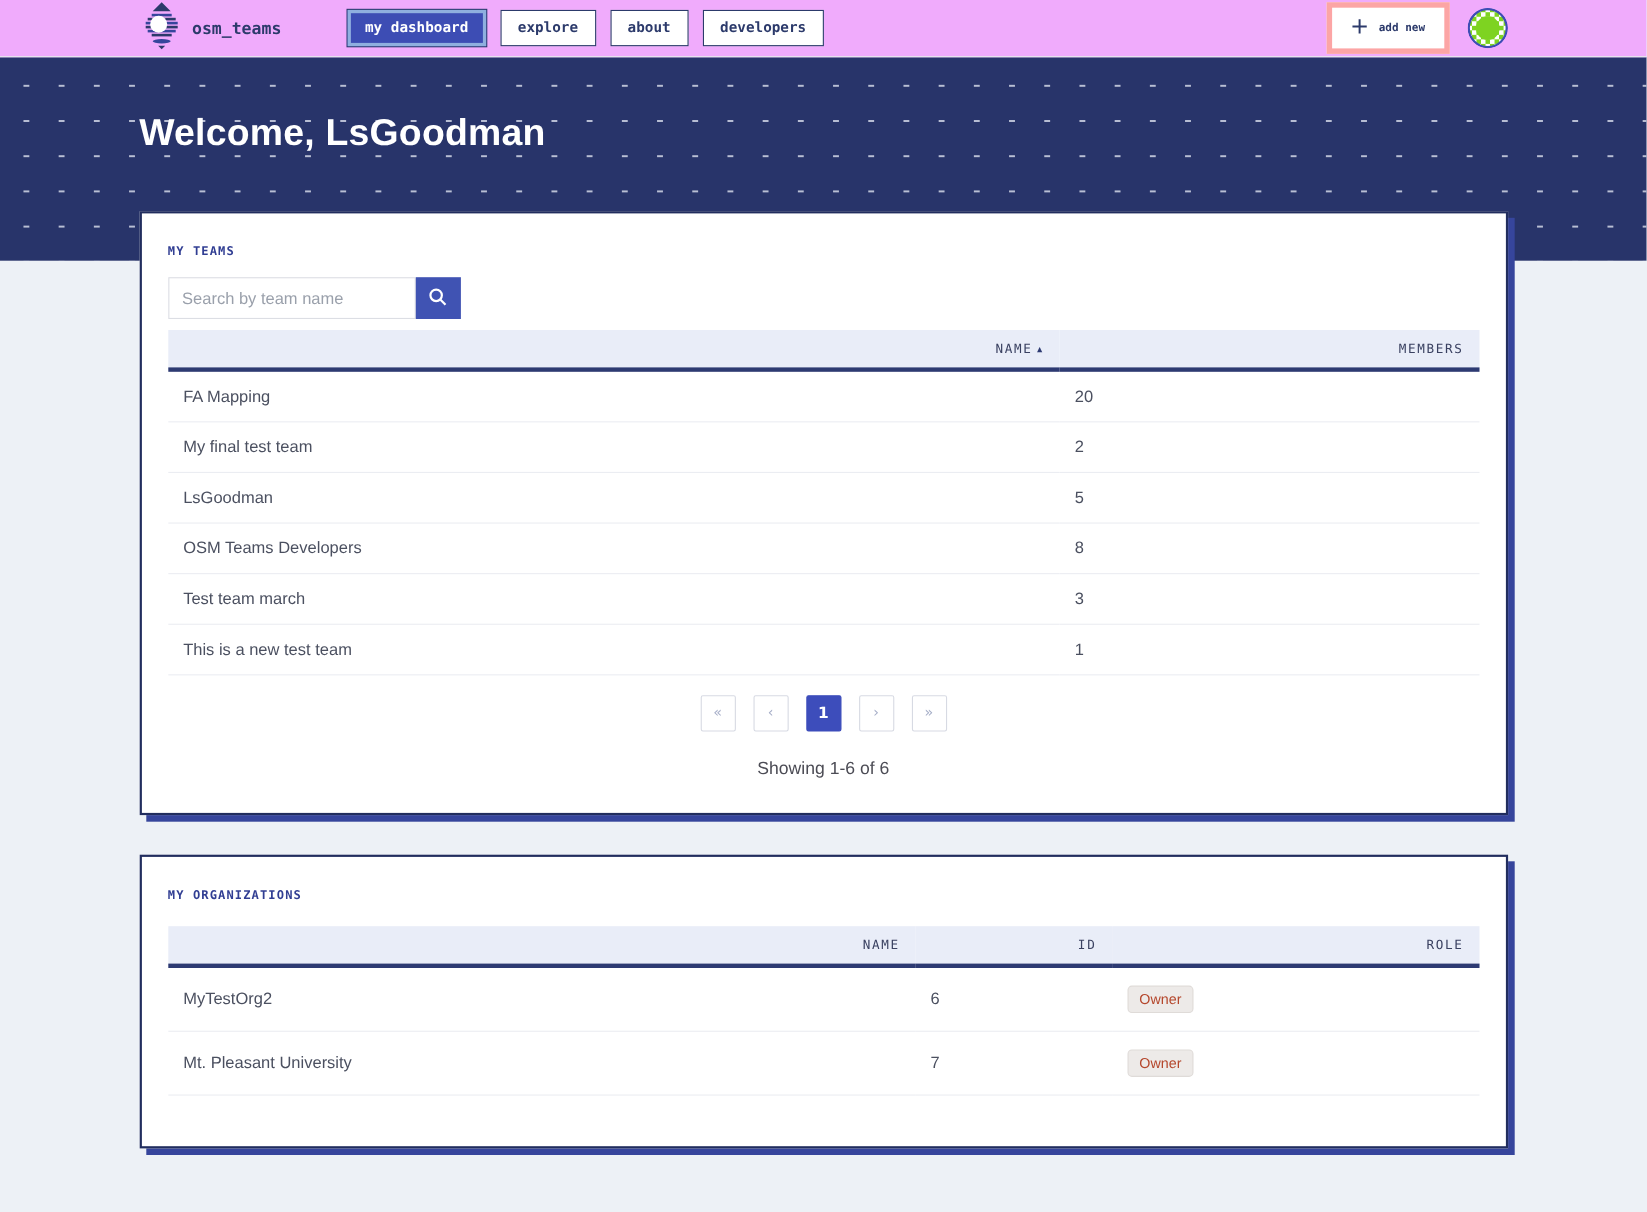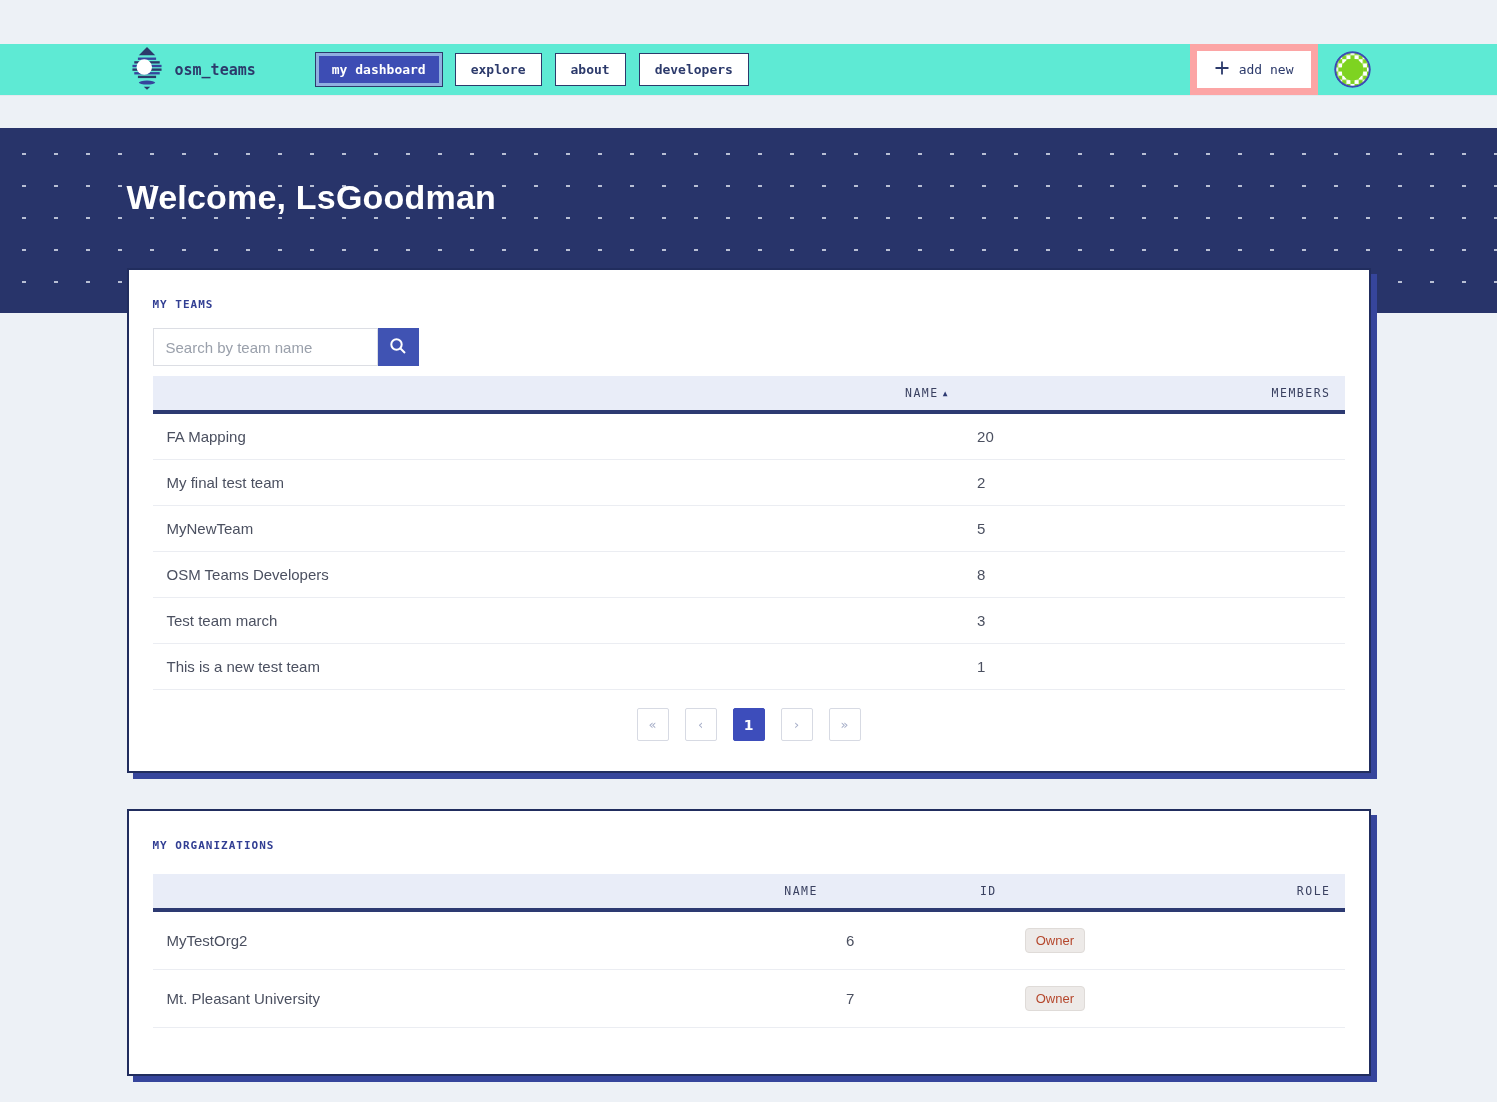--- a/index.html
+++ b/index.html
@@ -1,39 +1,39 @@
 <!DOCTYPE html>
 <html><head>
 <meta charset="utf-8">
 <style>
   * { margin:0; padding:0; box-sizing:border-box; }
   html,body { background:#edf1f6; font-family:"Liberation Sans","DejaVu Sans",sans-serif; }
   body { width:1497px; min-height:1102px; }
   .container { width:1244px; margin:0 auto; }
 
   
-  .topnav { background:#5eead4; height:52px; border-bottom:1px solid #e6e8ee; position:relative; z-index:3;margin-top:44px; }
+  .topnav { background:#f0abfc; height:52px; border-bottom:1px solid #e6e8ee; position:relative; z-index:3; }
   .topnav .container { height:100%; display:flex; align-items:center; }
   .brand { display:flex; align-items:center; gap:8px; cursor:pointer; }
   .brand-name { font-family:"DejaVu Sans Mono","Liberation Mono",monospace; font-weight:bold; font-size:15px; color:#2c3a6b; }
   .nav-links { display:flex; gap:13px; margin-left:60px;align-items:flex-end; }
   .nav-btn { font-family:"DejaVu Sans Mono","Liberation Mono",monospace; font-weight:bold; font-size:13px;
              color:#2c3a6b; background:#fff; border:1px solid #2c3a6b; padding:8px 15px; cursor:pointer; }
   .nav-btn.active { background:#3d4db4; color:#fff; border:3px solid #8fafdf; box-shadow:0 0 0 1px #2c3a6b; padding:6px 13px; }
   .nav-right { margin-left:auto; display:flex; align-items:center; gap:16px; }
-  .add-new-btn { font-family:"DejaVu Sans Mono","Liberation Mono",monospace; font-weight:normal; font-size:13px;
-                 color:#2c3a6b; background:#fff; border:7px solid #fca5a5; padding:9px 17px; display:flex;
+  .add-new-btn { font-family:"DejaVu Sans Mono","Liberation Mono",monospace; font-weight:bold; font-size:10px;
+                 color:#2c3a6b; background:#fff; border:5px solid #fca5a5; padding:9px 17px; display:flex;
                  align-items:center; gap:9px; cursor:pointer; }
   .avatar { width:37px; height:37px; border-radius:50%; overflow:hidden; cursor:pointer; display:block; }
 
   
   .hero { background-color:#28346a; height:185px; position:relative;
           background-image:radial-gradient(ellipse 2.6px 1.1px at center, #b9bfd4 98%, transparent);
           background-size:32px 32px; background-position:8px 10px; }
-  .hero h1 { color:#ffffff; font-size:34px; font-weight:bold; letter-spacing:.2px; padding-top:50px;margin-top:32px; }
+  .hero h1 { color:#ffffff; font-size:34px; font-weight:bold; letter-spacing:.2px; padding-top:50px; }
 
   
   .card { background:#ffffff; border:2px solid #212d5e; box-shadow:6px 6px 0 0 #36459c;
           padding:28px 24px 30px 24px; position:relative; z-index:2; }
   .card-teams { margin-top:-45px; }
   .card-orgs  { margin-top:36px; padding-bottom:46px; }
   .section-heading { font-family:"DejaVu Sans Mono","Liberation Mono",monospace; font-weight:bold;
                      font-size:11px; letter-spacing:1px; color:#313e93; }
 
   
@@ -165,21 +165,21 @@
       <tbody>
         <tr>
           <td>FA Mapping</td>
           <td class="num">20</td>
         </tr>
         <tr>
           <td>My final test team</td>
           <td class="num">2</td>
         </tr>
         <tr>
-          <td>MyNewTeam</td>
+          <td>LsGoodman</td>
           <td class="num">5</td>
         </tr>
         <tr>
           <td>OSM Teams Developers</td>
           <td class="num">8</td>
         </tr>
         <tr>
           <td>Test team march</td>
           <td class="num">3</td>
         </tr>
@@ -190,20 +190,21 @@
       </tbody>
     </table>
 
     <div class="pagination">
       <button class="page-btn">«</button>
       <button class="page-btn">‹</button>
       <button class="page-btn active">1</button>
       <button class="page-btn">›</button>
       <button class="page-btn">»</button>
     </div>
+    <div class="showing">Showing 1-6 of 6</div>
   </section>
 
   <section class="card card-orgs">
     <h2 class="section-heading">MY ORGANIZATIONS</h2>
 
     <table>
       <colgroup>
           <col style="width:57%">
           <col style="width:15%">
           <col style="width:28%">

